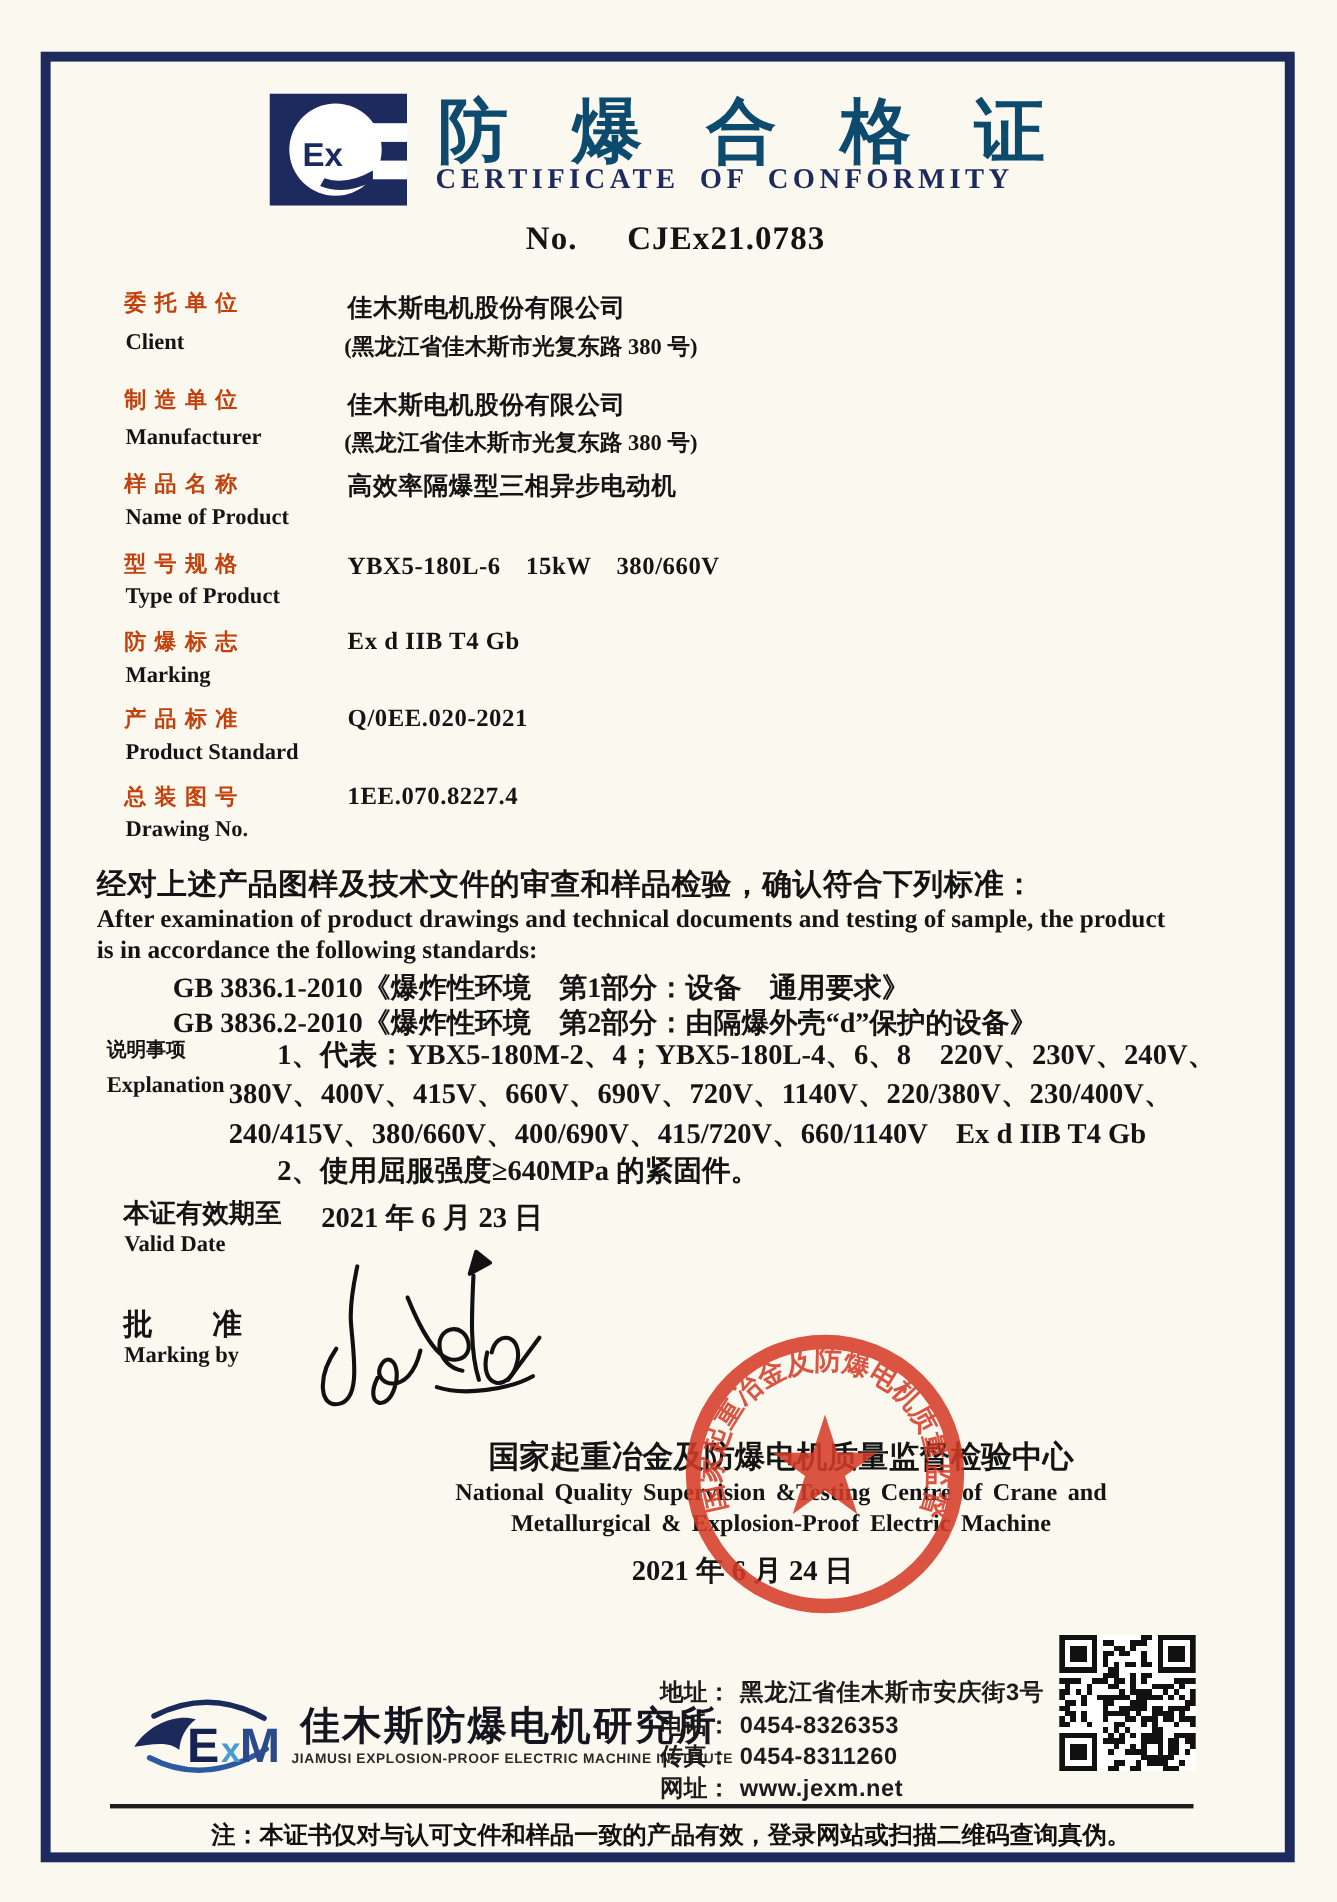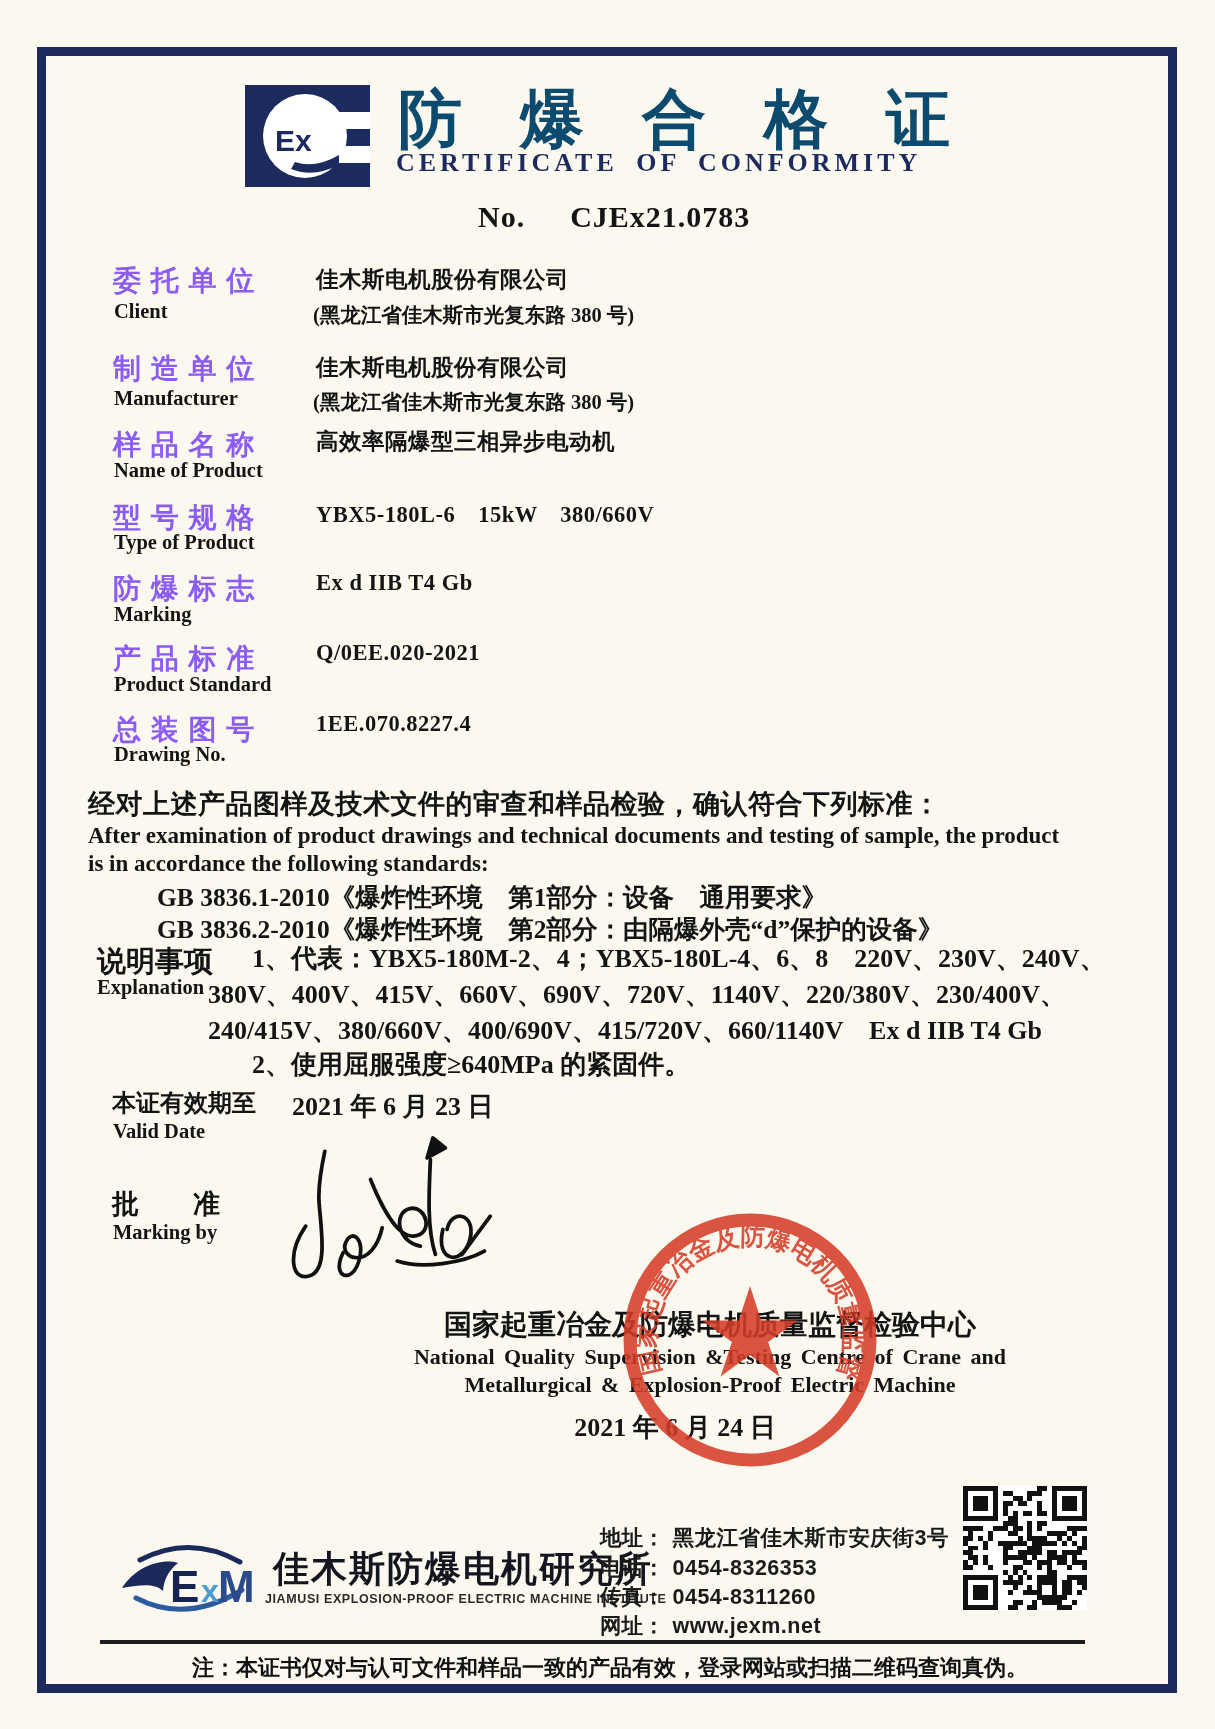--- a/index.html
+++ b/index.html
@@ -18,21 +18,21 @@
   }
   .title-zh{
     font-size:64px;font-weight:bold;word-spacing:30px;letter-spacing:6px;
     color:#0c4a6e;font-family:"Liberation Serif","DejaVu Serif",serif;
   }
   .title-en{
     font-size:26px;font-weight:bold;letter-spacing:4px;word-spacing:8px;
     color:#1c2a5e;
   }
   .cert-no{font-size:30px;font-weight:600;letter-spacing:1px;}
-  .f-label-zh{font-size:28px;font-weight:bold;letter-spacing:1px;font-family:"Liberation Sans","DejaVu Sans",sans-serif;color:#8b5cf6;}
+  .f-label-zh{font-size:20px;font-weight:bold;letter-spacing:1px;font-family:"Liberation Sans","DejaVu Sans",sans-serif;color:#c2410c;}
   .f-label-en{font-size:20.5px;font-weight:600;}
   .f-value{font-size:22.5px;font-weight:600;letter-spacing:0.5px;}
   .f-value2{font-size:20.5px;font-weight:600;}
   .stmt-zh{font-size:27px;font-weight:bold;letter-spacing:0.5px;}
   .stmt-en{font-size:23px;font-weight:600;}
   .std-line{font-size:25.5px;font-weight:600;}
   .expl-line{font-size:26px;font-weight:600;}
   .valid-label{font-size:24px;font-weight:bold;font-family:"Liberation Sans","DejaVu Sans",sans-serif;}
   .valid-value{font-size:26px;font-weight:600;}
   .small-en{font-size:20.5px;font-weight:600;}
@@ -105,21 +105,21 @@
 <div class="abs f-label-zh" style="left:113px;top:711px;">总 装 图 号</div>
 <div class="abs f-label-en" style="left:114px;top:743px;">Drawing No.</div>
 <div class="abs f-value" style="left:316px;top:711px;">1EE.070.8227.4</div>
 
 <div class="abs stmt-zh" style="left:88px;top:786px;">经对上述产品图样及技术文件的审查和样品检验，确认符合下列标准：</div>
 <div class="abs stmt-en" style="left:88px;top:823px;">After examination of product drawings and technical documents and testing of sample, the product</div>
 <div class="abs stmt-en" style="left:88px;top:851px;">is in accordance the following standards:</div>
 <div class="abs std-line" style="left:157px;top:880px;">GB 3836.1-2010《爆炸性环境　第1部分：设备　通用要求》</div>
 <div class="abs std-line" style="left:157px;top:912px;">GB 3836.2-2010《爆炸性环境　第2部分：由隔爆外壳“d”保护的设备》</div>
 
-<div class="abs valid-label" style="left:97px;top:942px;font-size:29px;">说明事项</div>
+<div class="abs valid-label" style="left:97px;top:942px;font-size:18px;">说明事项</div>
 <div class="abs small-en" style="left:97px;top:976px;">Explanation</div>
 <div class="abs expl-line" style="left:252px;top:941px;">1、代表：YBX5-180M-2、4；YBX5-180L-4、6、8　220V、230V、240V、</div>
 <div class="abs expl-line" style="left:208px;top:977px;">380V、400V、415V、660V、690V、720V、1140V、220/380V、230/400V、</div>
 <div class="abs expl-line" style="left:208px;top:1013px;">240/415V、380/660V、400/690V、415/720V、660/1140V　Ex d IIB T4 Gb</div>
 <div class="abs expl-line" style="left:252px;top:1047px;">2、使用屈服强度≥640MPa 的紧固件。</div>
 
 <div class="abs valid-label" style="left:112px;top:1087px;">本证有效期至</div>
 <div class="abs small-en" style="left:113px;top:1120px;">Valid Date</div>
 <div class="abs valid-value" style="left:292px;top:1089px;">2021 年 6 月 23 日</div>
 

